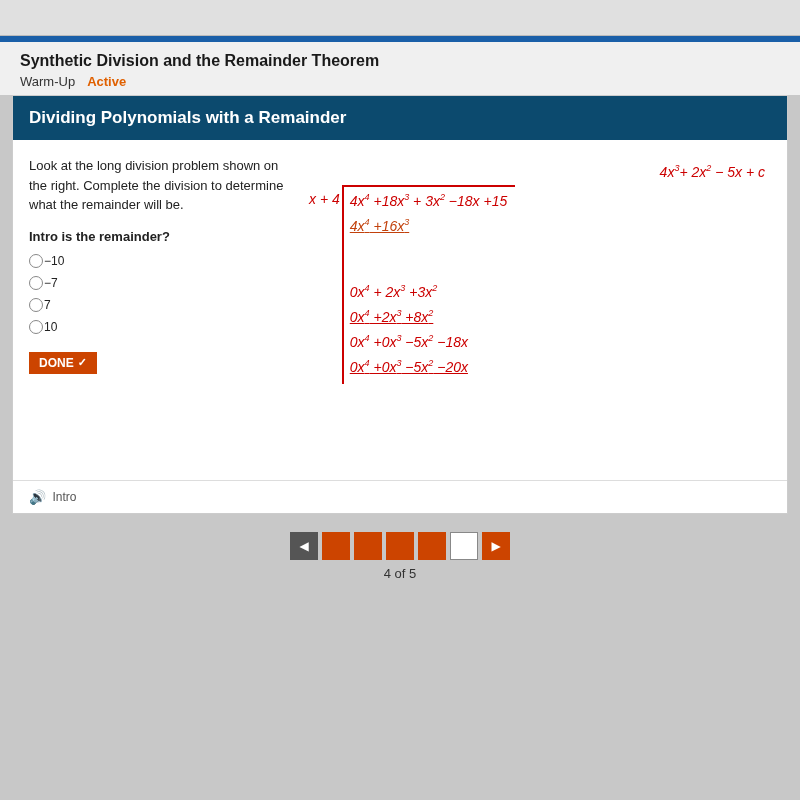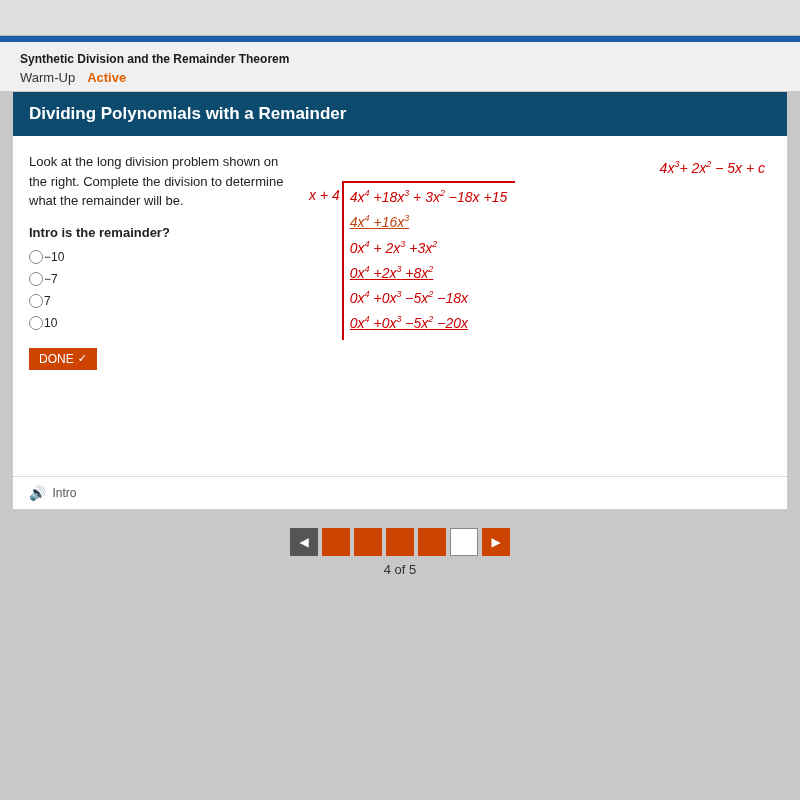--- a/index.html
+++ b/index.html
@@ -29,21 +29,21 @@
       width: 100%;
     }
 
     
     .page-header {
       padding: 10px 20px 4px 20px;
       background: #f0f0f0;
     }
 
     .page-title {
-      font-size: 12px;
+      font-size: 16px;
       font-weight: bold;
       color: #1a1a1a;
       margin-bottom: 4px;
     }
 
     .nav-tabs {
       display: flex;
       gap: 12px;
       font-size: 13px;
     }
@@ -124,21 +124,21 @@
       flex-shrink: 0;
       cursor: pointer;
     }
 
     .done-btn {
       background: #cc4400;
       color: white;
       border: none;
       padding: 4px 10px;
       font-size: 12px;
-      font-weight: normal;
+      font-weight: bold;
       cursor: pointer;
       display: flex;
       align-items: center;
       gap: 4px;
       margin-bottom: 20px;
     }
 
     .done-check {
       color: white;
       font-size: 11px;
@@ -289,21 +289,21 @@
         </div>
 
         <div style="border-left:2px solid #cc0000; border-top:2px solid #cc0000; padding:2px 8px 4px 6px;">
           <div style="font-style:italic; font-size:14px; color:#cc0000;">
             4x<sup>4</sup> +18x<sup>3</sup> + 3x<sup>2</sup> −18x +15
           </div>
 
           <div style="text-decoration:underline; font-style:italic; font-size:14px; color:#c2410c; line-height:1.8;">
             4x<sup>4</sup> +16x<sup>3</sup>
           </div>
-          <div style="font-style:italic; font-size:14px; color:#cc0000; line-height:1.8;">
+          <div style="font-style:italic; font-size:14px; color:#cc0000; line-height:1.8;margin-top:40px;">
             0x<sup>4</sup> + 2x<sup>3</sup> +3x<sup>2</sup>
           </div>
           <div style="text-decoration:underline; font-style:italic; font-size:14px; color:#cc0000; line-height:1.8;">
             0x<sup>4</sup> +2x<sup>3</sup> +8x<sup>2</sup>
           </div>
           <div style="font-style:italic; font-size:14px; color:#cc0000; line-height:1.8;">
             0x<sup>4</sup> +0x<sup>3</sup> −5x<sup>2</sup> −18x
           </div>
           <div style="text-decoration:underline; font-style:italic; font-size:14px; color:#cc0000; line-height:1.8;">
             0x<sup>4</sup> +0x<sup>3</sup> −5x<sup>2</sup> −20x

